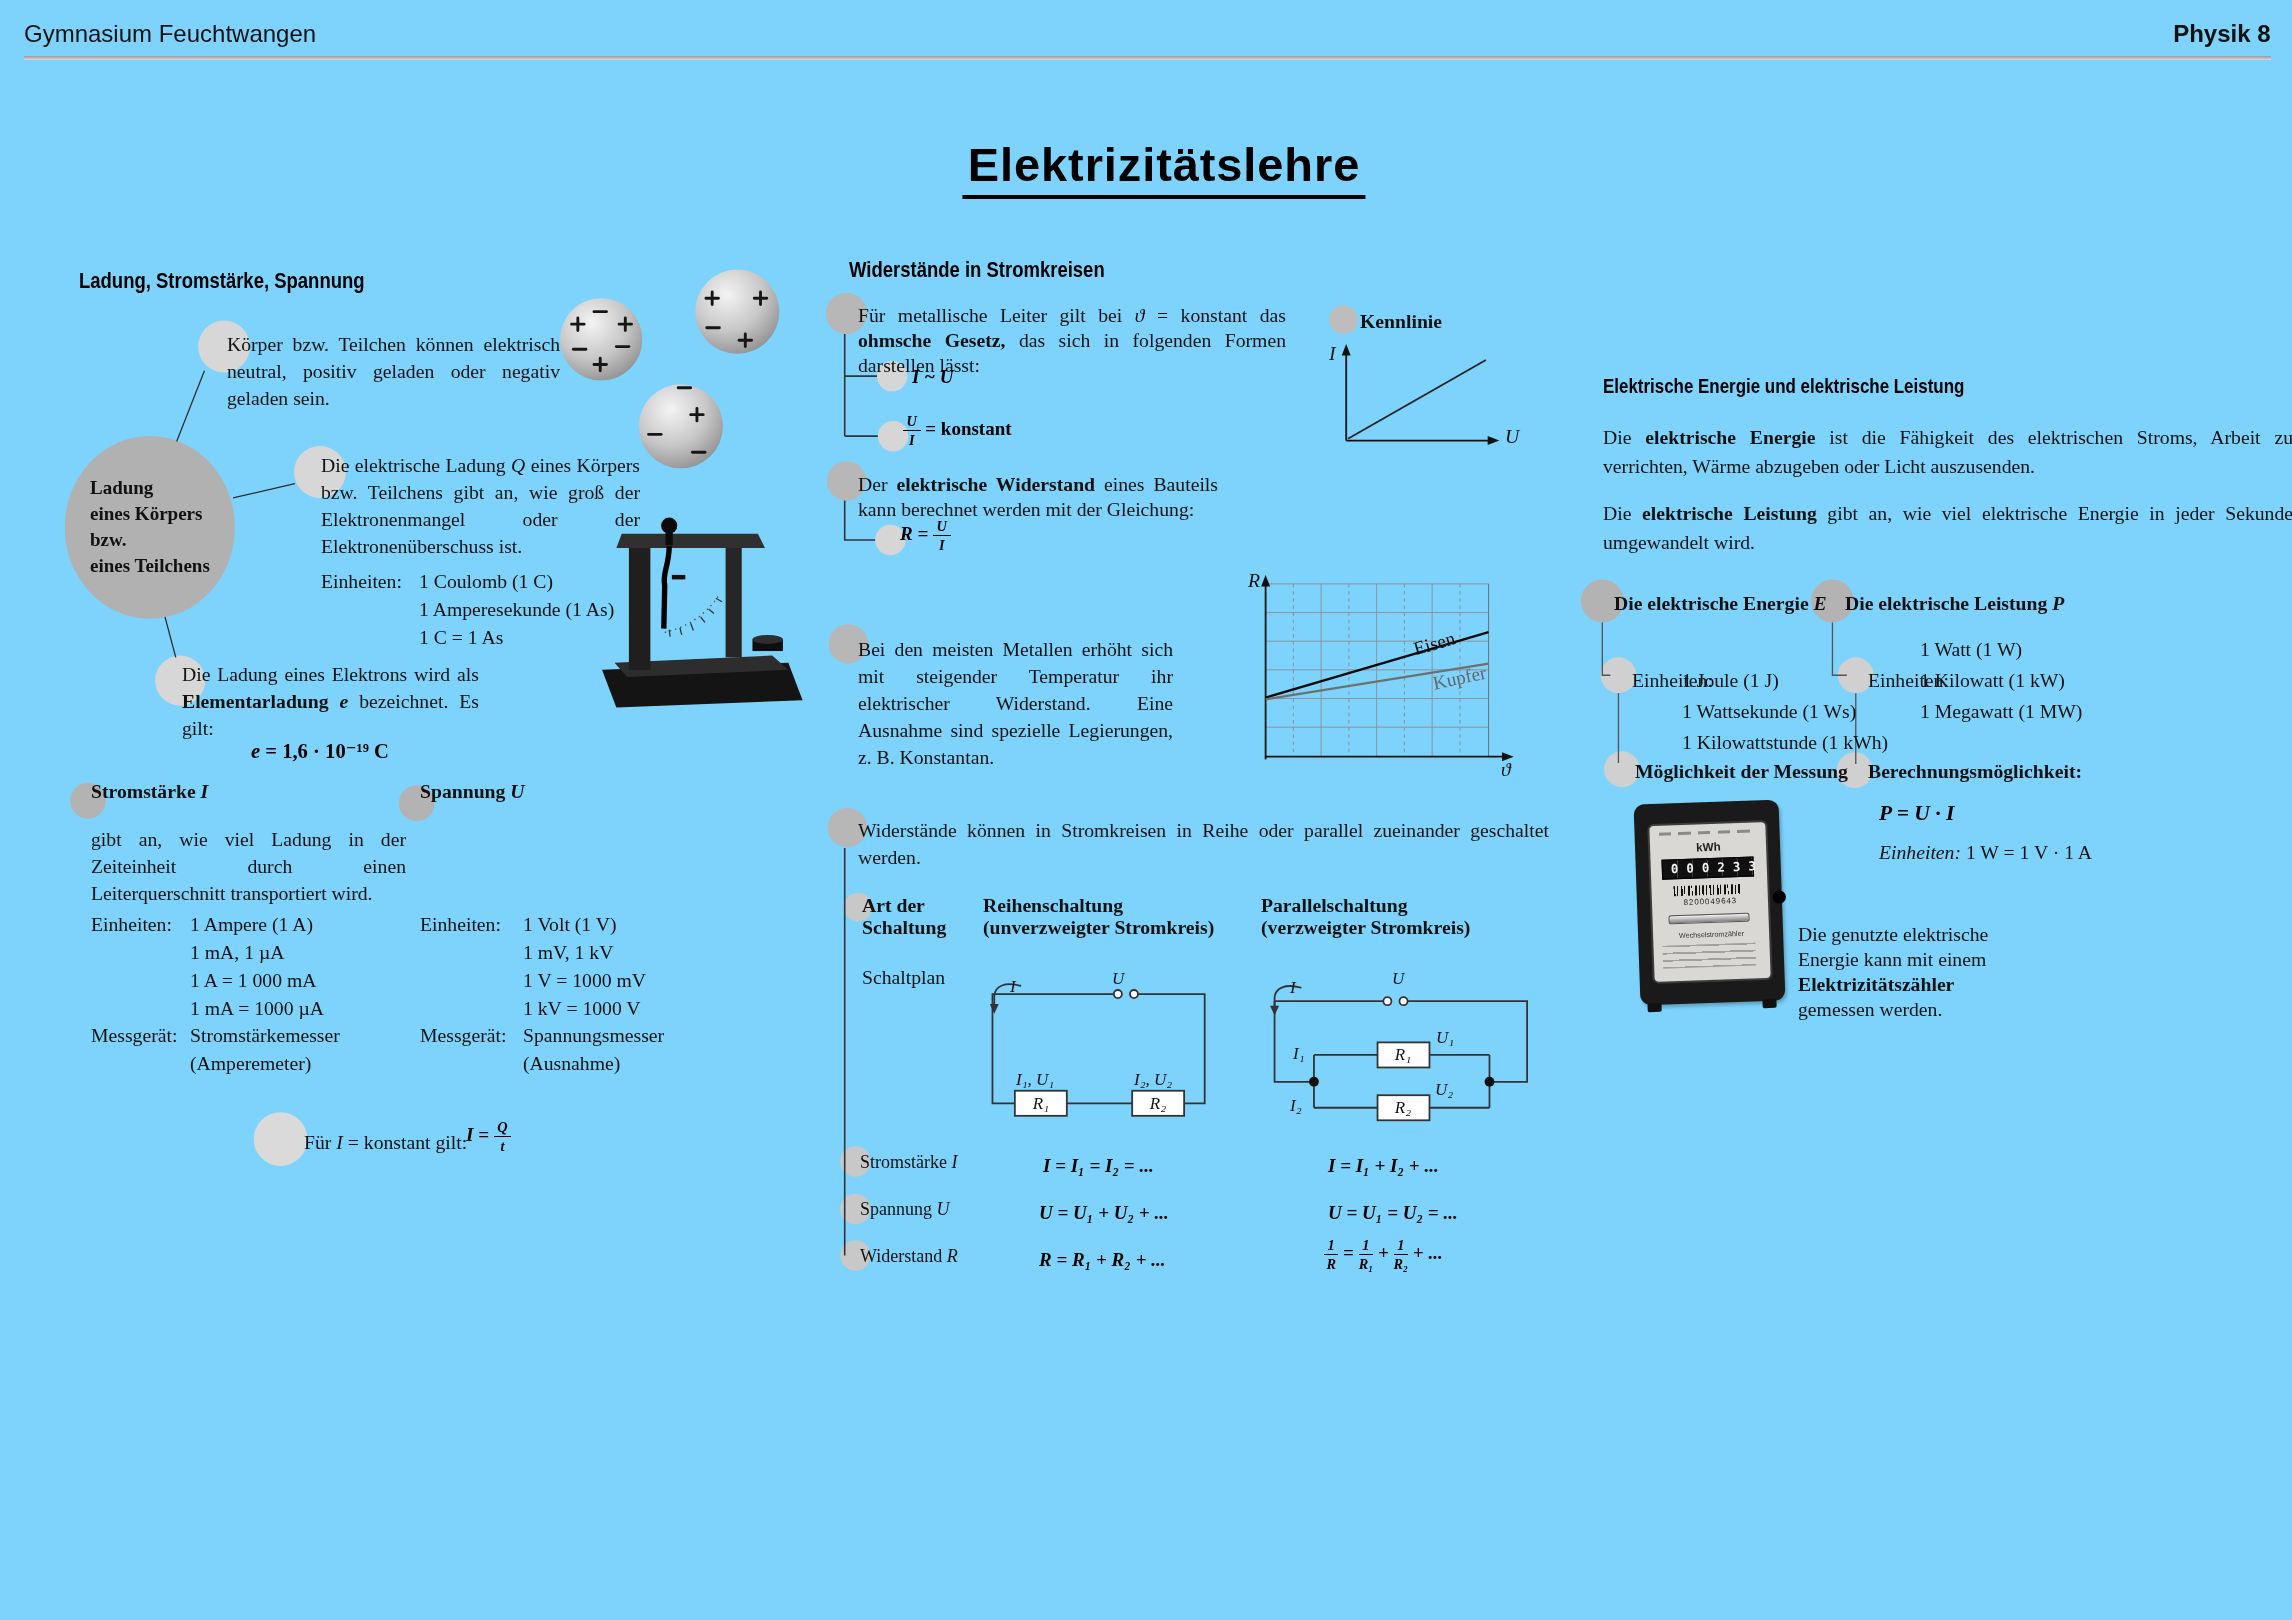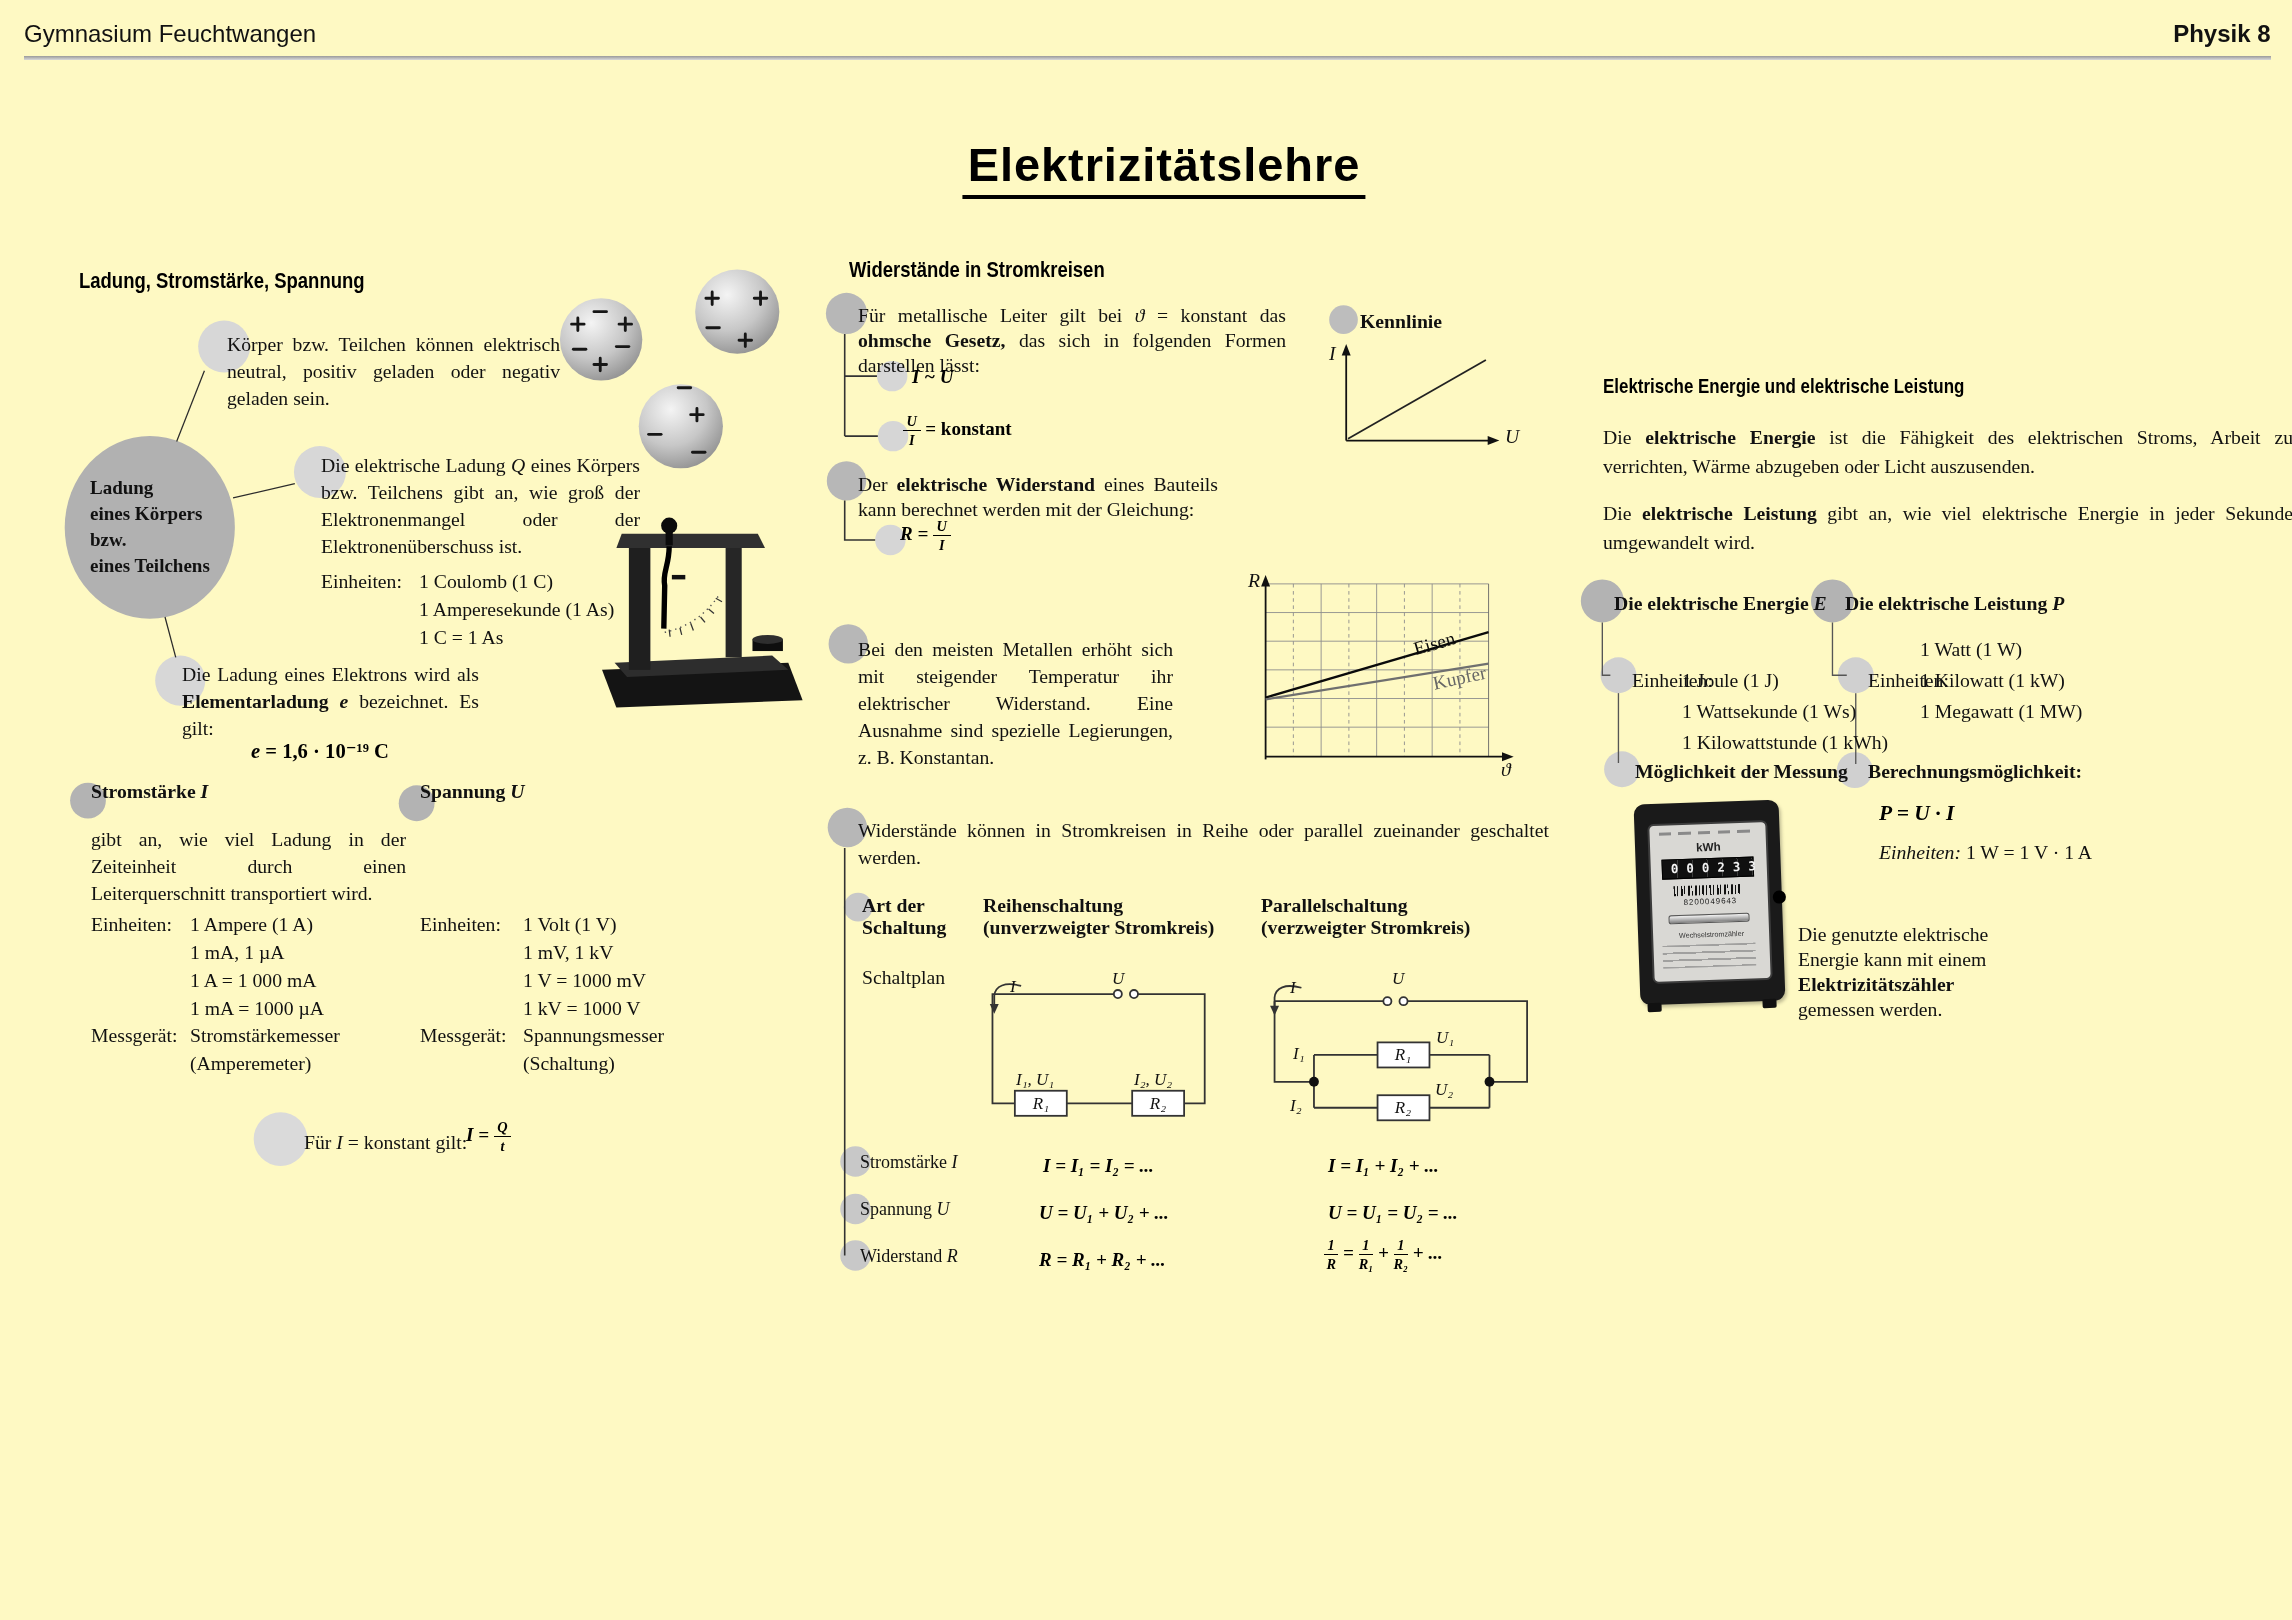--- a/index.html
+++ b/index.html
@@ -1,16 +1,16 @@
 <!DOCTYPE html>
 <html style="font-size:14.3px"><head>
 <meta charset="utf-8">
 <style>
   html,body{margin:0;padding:0;background:#e8e8e8;}
-  #page{position:relative;width:2293px;height:1620px;background:#fef9c3;overflow:hidden;
+  #page{position:relative;width:2293px;height:1620px;background:#7dd3fc;overflow:hidden;
         font-family:"Liberation Serif","DejaVu Serif",serif;color:#111;}
   .abs{position:absolute;}
   
   .t  {position:absolute;font:19.7px/27px "Liberation Serif","DejaVu Serif",serif;color:#111;}
   .j  {text-align:justify;}
   .b  {font-weight:bold;}
   .i  {font-style:italic;}
   .bh {position:absolute;font:bold 19.7px/24px "Liberation Serif","DejaVu Serif",serif;color:#111;}
   .sh {position:absolute;font:bold 21.5px/24px "Liberation Sans","DejaVu Sans",sans-serif;color:#000;
        transform:scaleX(.86);transform-origin:0 50%;white-space:nowrap;}
@@ -291,21 +291,21 @@
     <div class="line">1 Volt (1 V)</div>
     <div class="line">1 mV, 1 kV</div>
     <div class="line">1 V = 1000 mV</div>
     <div class="line">1 kV = 1000 V</div>
   </div>
   <div class="kv" style="left:420px;top:1021px;">
     <div class="line b">Messgerät:</div>
   </div>
   <div class="kv" style="left:523px;top:1021px;">
     <div class="line">Spannungsmesser</div>
-    <div class="line">(Schaltung)</div>
+    <div class="line">(Ausnahme)</div>
   </div>
 
   <div class="t" style="left:304px;top:1129px;white-space:nowrap;">
     <span>Für </span><span class="i">I</span><span> = konstant gilt:</span>
   </div>
   <div class="fml" style="left:466px;top:1120px;">
     <span>I = </span><span class="frac"><span class="fn">Q</span><span class="fd">t</span></span>
   </div>
 
   <div class="sh" style="left:849px;top:258px;">Widerstände in Stromkreisen</div>

